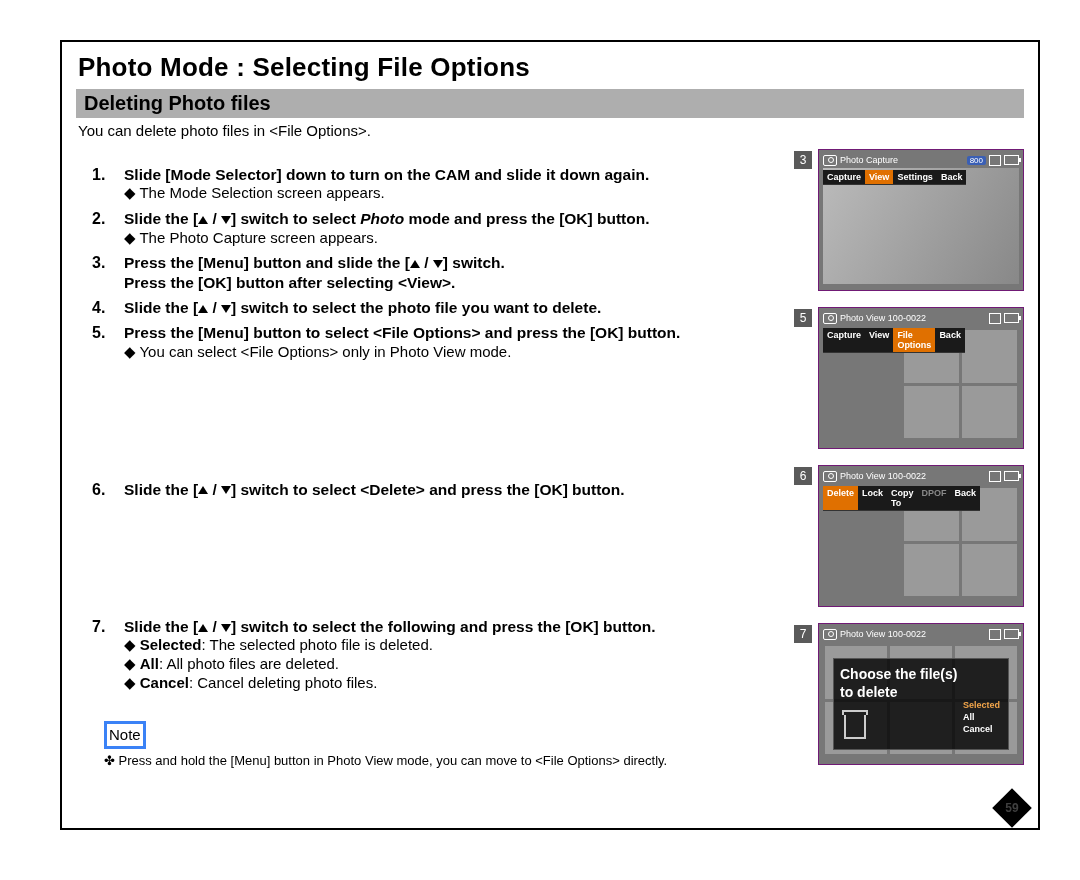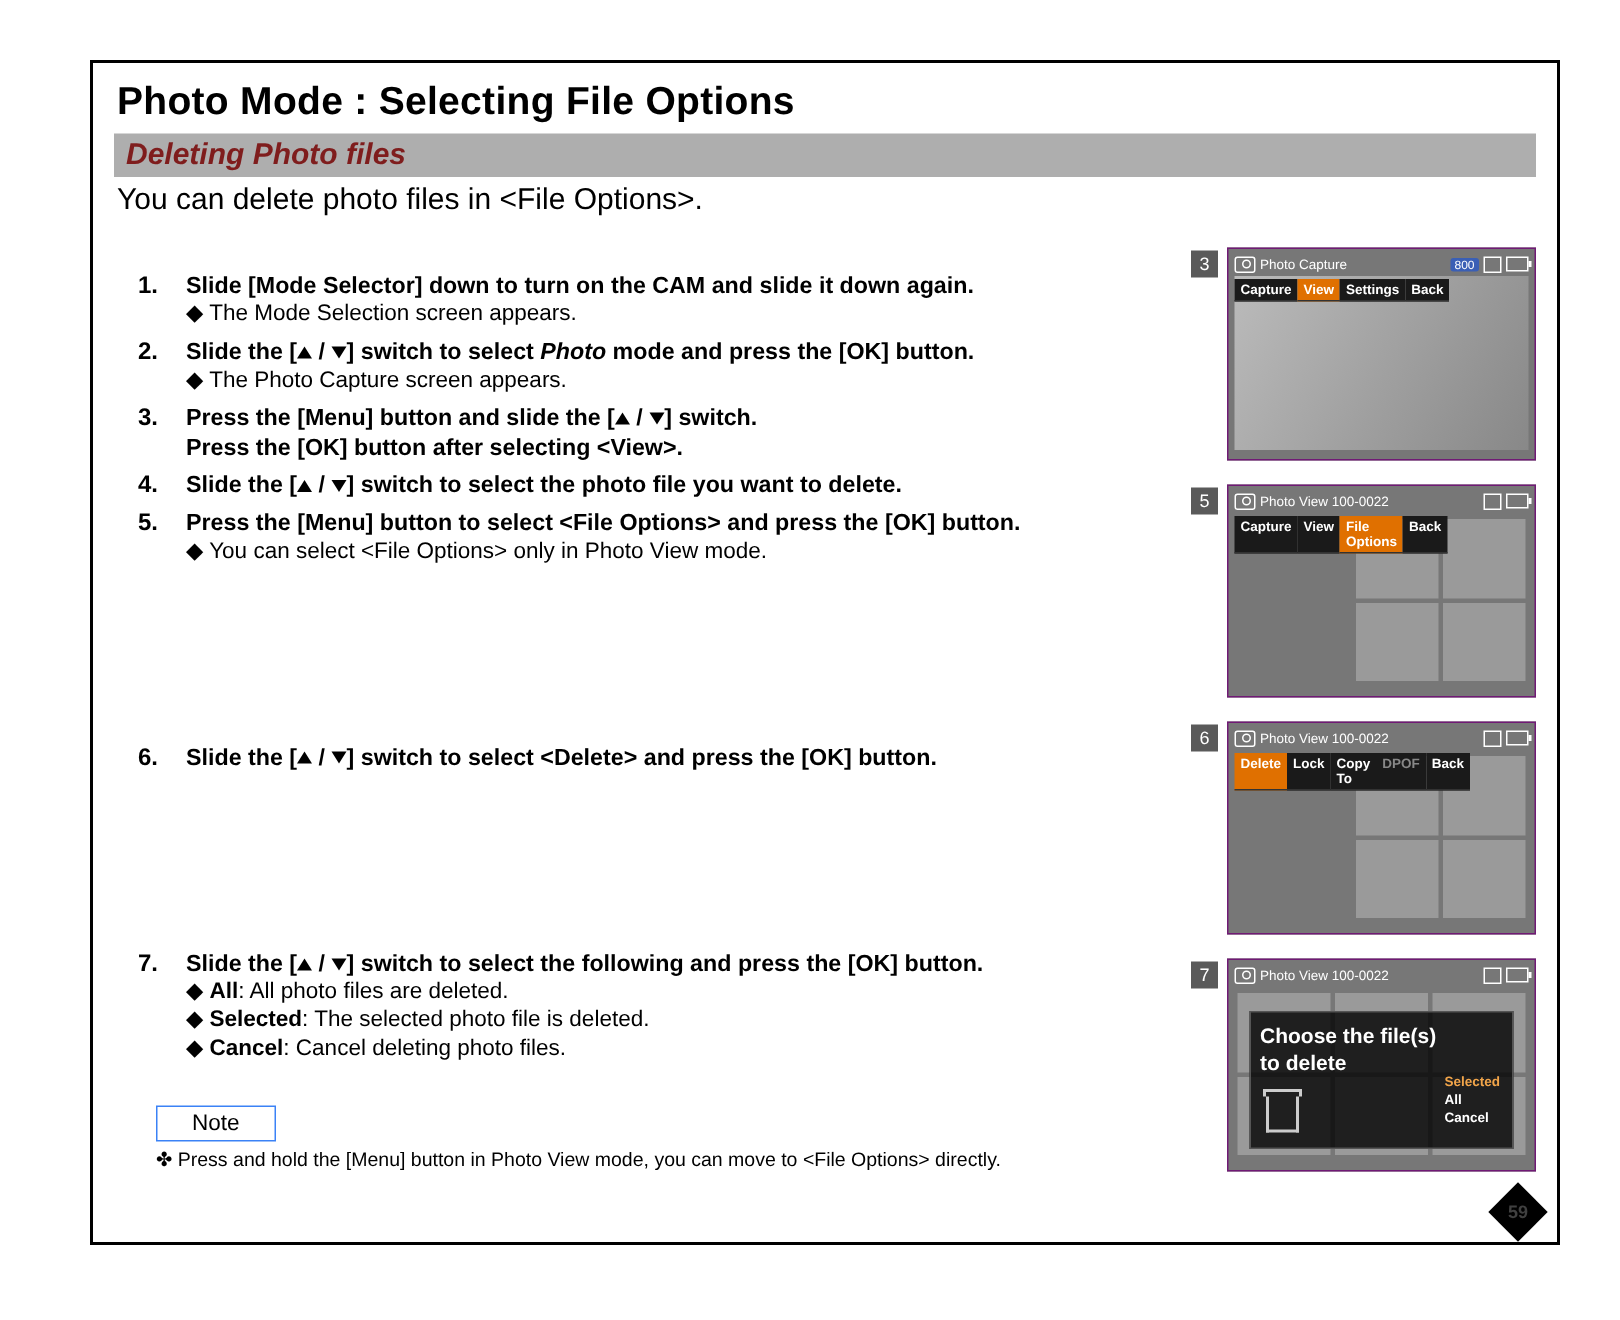--- a/index.html
+++ b/index.html
@@ -1,31 +1,31 @@
 <!DOCTYPE html>
 <html><head>
 <meta charset="utf-8">
 <style>
   html,body{margin:0;padding:0;background:#fff;font-family:Arial,Helvetica,sans-serif;color:#000}
   .page{width:1080px;height:880px;position:relative;box-sizing:border-box;padding:40px 40px 0 60px}
   .inner{border:2px solid #000;height:790px;position:relative;padding:10px 14px 14px 14px;box-sizing:border-box}
   .title{font-size:26px;font-weight:bold;margin:0 0 6px 2px;letter-spacing:0.2px}
   .subtitle-bar{background:#aeaeae;padding:3px 8px;margin-bottom:4px}
-  .subtitle-bar span{font-size:20px;font-weight:bold;font-style:italic;color:#7f1d1d}
-  .intro{font-size:20px;margin:2px 0 20px 2px}
+  .subtitle-bar span{font-size:20px;font-weight:bold;color:#000000}
+  .intro{font-size:15px;margin:2px 0 10px 2px}
   .content{display:flex;gap:10px}
   .left{flex:1;font-size:15.5px;line-height:1.25}
   ol.steps{list-style:none;margin:16px;padding:0;counter-reset:step}
   ol.steps>li{counter-increment:step;position:relative;padding-left:32px;margin-bottom:6px}
   ol.steps>li::before{content:counter(step)".";position:absolute;left:0;top:0;font-weight:bold;font-size:16px}
   .head{font-weight:bold}
   .sub{display:block;font-weight:normal;padding-left:14px;text-indent:-14px;font-size:15px}
   .sub::before{content:"◆ ";}
   .ital{font-style:italic}
-  .note-box{border:1px solid #3b82f6;display:inline-block;padding:2px 23px;margin:12px 0 4px 28px;font-size:15px}
+  .note-box{border:3px solid #3b82f6;display:inline-block;padding:2px 2px;margin:12px 0 4px 28px;font-size:15px}
   .note-line{font-size:13px;margin-left:28px;padding-left:14px;text-indent:-14px}
   .note-line::before{content:"✤ "}
   .gap1{height:86px}
   .gap2{height:86px}
   .right{width:230px;flex-shrink:0}
   .prev{display:flex;gap:6px;margin-bottom:16px}
   .pnum{background:#5a5a5a;color:#fff;width:18px;height:18px;display:flex;align-items:center;justify-content:center;font-size:12px;margin-top:2px}
   .screen{flex:1;background:#777;border:1px solid #701a75;height:140px;position:relative;overflow:hidden}
   .thumbs{position:absolute;inset:0;display:grid;grid-template-columns:1fr 1fr 1fr;grid-template-rows:1fr 1fr;gap:3px;padding:22px 6px 10px 6px}
   .thumbs div{background:#9a9a9a}
@@ -106,22 +106,22 @@
               <span>Slide the [</span><span class="tri up"></span> / <span class="tri dn"></span><span>] switch to select &lt;Delete&gt; and press the [OK] button.</span>
             </span>
           </li>
         </ol>
         <div class="gap2"></div>
         <ol class="steps" start="7" style="counter-reset:step 6">
           <li>
             <span class="head">
               <span>Slide the [</span><span class="tri up"></span> / <span class="tri dn"></span><span>] switch to select the following and press the [OK] button.</span>
             </span>
+            <span class="sub"><b>Selected</b><span>: The selected photo file is deleted.</span></span>
             <span class="sub"><b>All</b><span>: All photo files are deleted.</span></span>
-            <span class="sub"><b>Selected</b><span>: The selected photo file is deleted.</span></span>
             <span class="sub"><b>Cancel</b><span>: Cancel deleting photo files.</span></span>
           </li>
         </ol>
         <div class="note-box">Note</div>
         <div class="note-line">Press and hold the [Menu] button in Photo View mode, you can move to &lt;File Options&gt; directly.</div>
       </div>
 
       <div class="right">
 
         <div class="prev">

